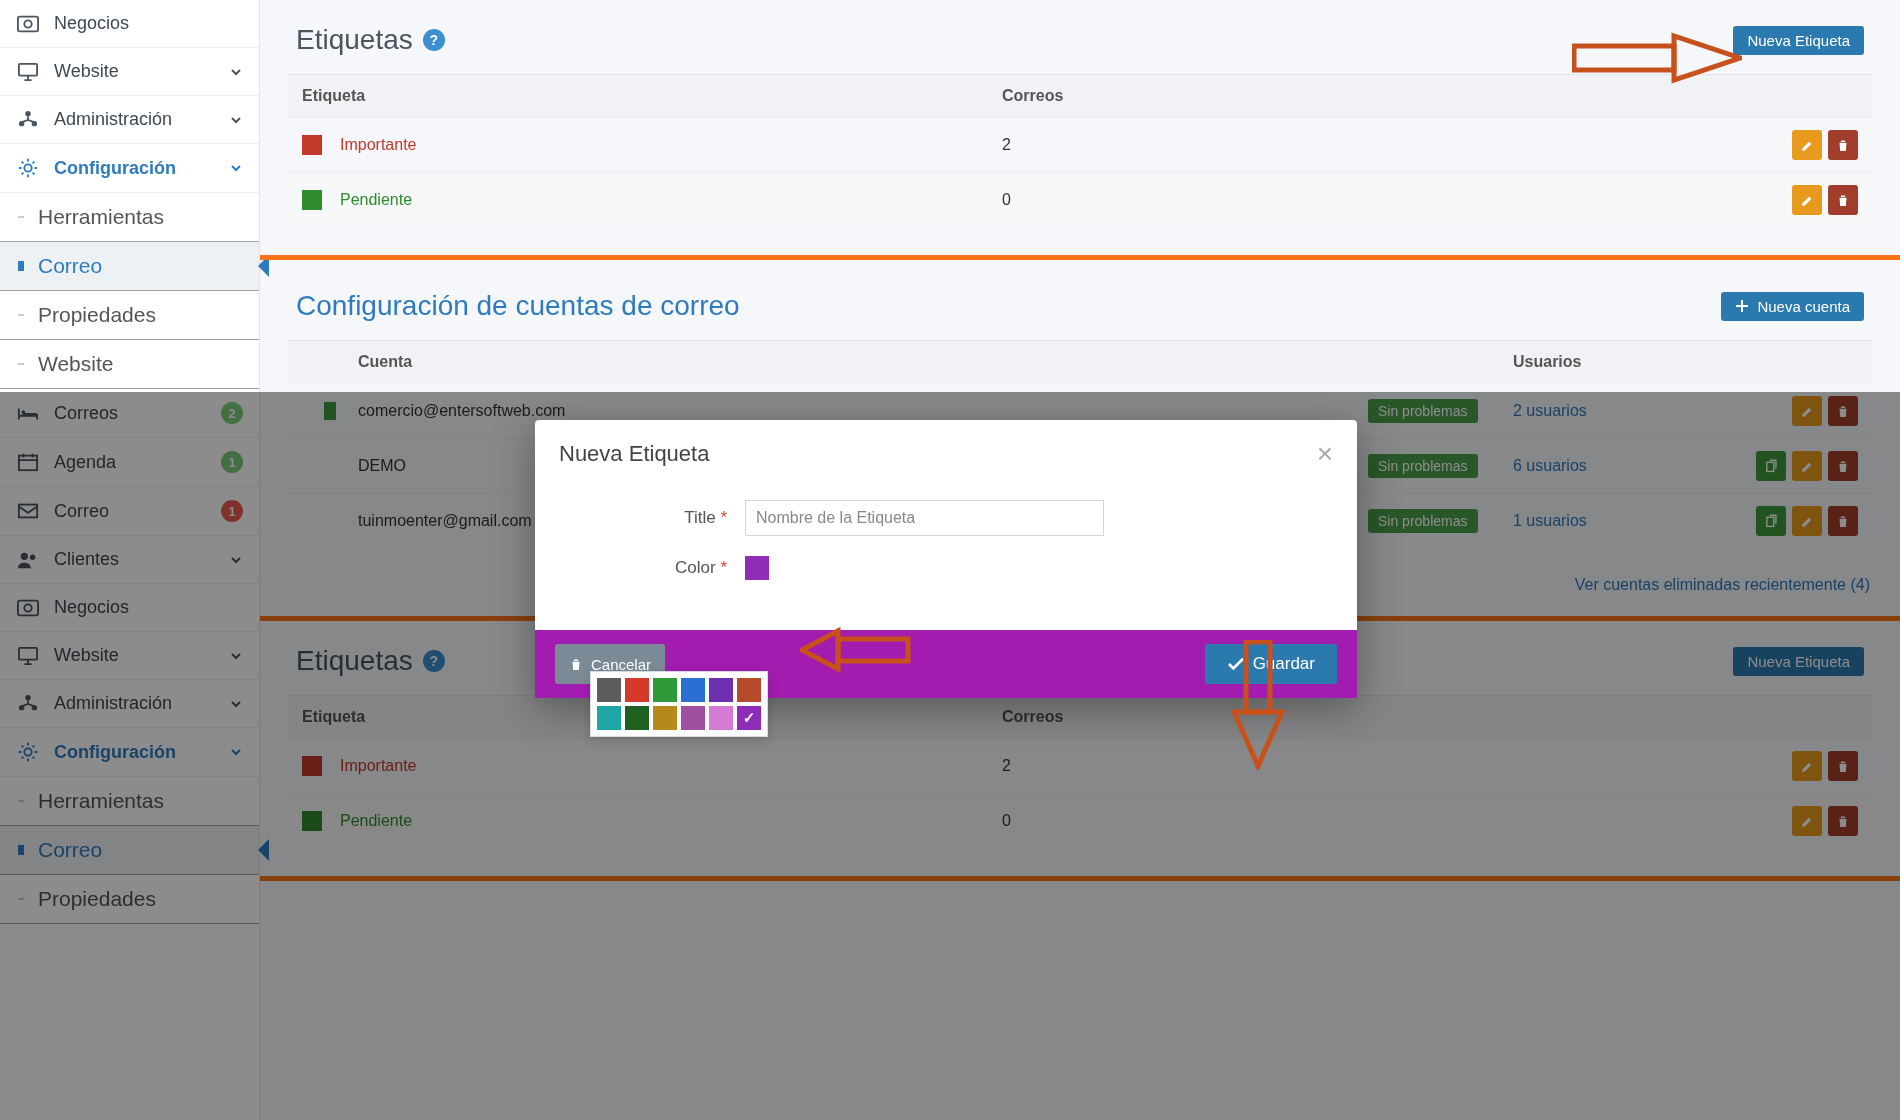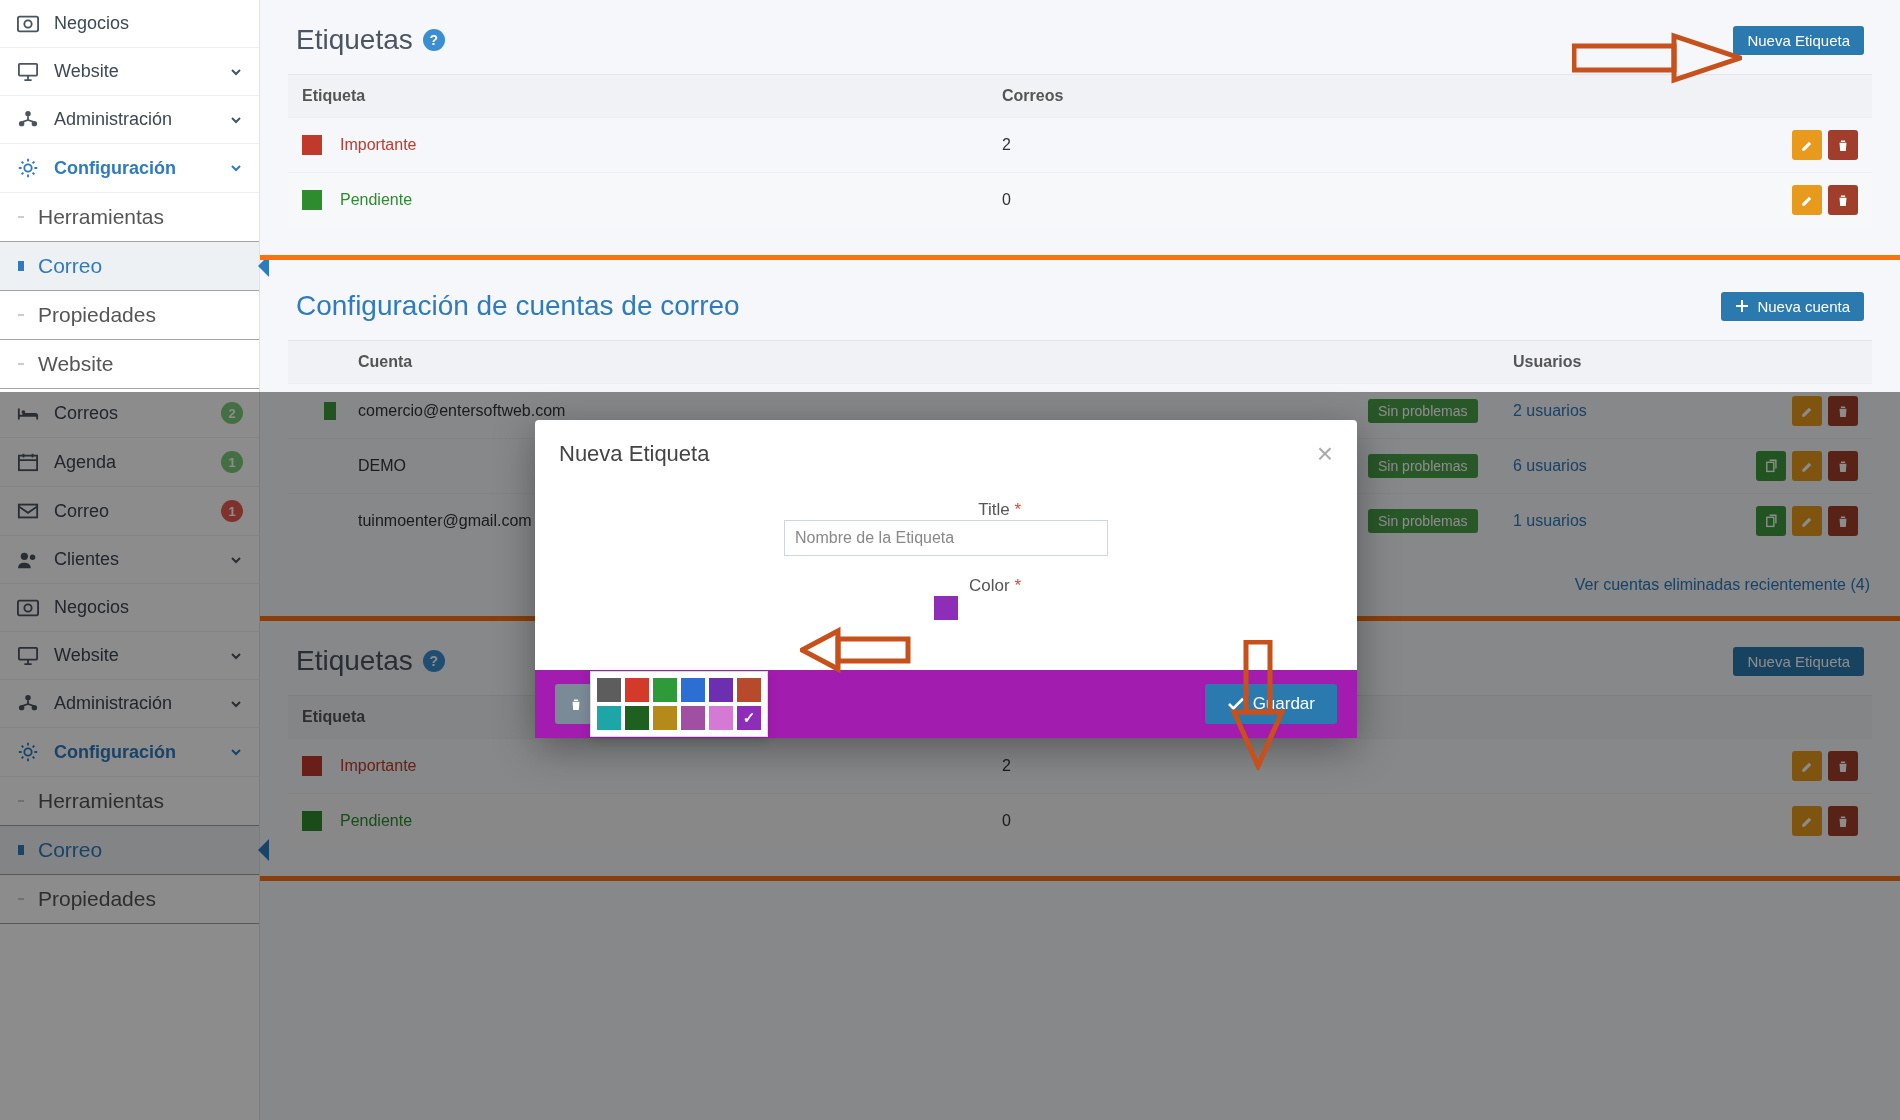--- a/index.html
+++ b/index.html
@@ -40,24 +40,24 @@
   .linkred{color:#c0392b;} .linkgreen{color:#2e8b2e;} .linkblue{color:#2f79ba;}
   .iconbtn{width:30px;height:30px;display:inline-flex;align-items:center;justify-content:center;border-radius:3px;color:#fff;cursor:pointer;}
   .iconbtn.orange{background:var(--orange);} .iconbtn.dred{background:var(--darkred);} .iconbtn.green{background:var(--green);}
   
   .dimzone{position:absolute;left:0;right:0;top:392px;bottom:0;background:rgba(0,0,0,0.45);z-index:200;}
   .sidebar,.content{z-index:40;}
   .modal{position:absolute;z-index:300;left:535px;top:420px;width:822px;background:#fff;border-radius:4px;box-shadow:0 10px 40px rgba(0,0,0,.35);}
   .modal-header{padding:20px 24px;font-size:22px;color:#444;display:flex;align-items:center;}
   .modal-close{margin-left:auto;color:#aaa;font-size:28px;cursor:pointer;line-height:1;}
   .modal-body{padding:12px 24px 30px;}
-  .frow{display:flex;align-items:center;margin-bottom:20px;flex-direction:column;}
+  .frow{display:flex;align-items:center;margin-bottom:20px;}
   .flabel{width:186px;text-align:right;padding-right:18px;color:#555;font-size:17px;}
   .req{color:#d43;}
-  .finput{border:1px solid #cfd6dc;padding:8px 10px;font-size:16px;width:324px;color:#333;}
+  .finput{border:1px solid #cfd6dc;padding:8px 10px;font-size:16px;width:359px;color:#333;}
   .finput::placeholder{color:#888;}
   .colorpick{width:24px;height:24px;background:#8e2db7;display:inline-block;cursor:pointer;}
   .palette{position:absolute;left:590px;top:671px;background:#fff;border:1px solid #d7dbe0;padding:4px;z-index:310;box-shadow:0 3px 10px rgba(0,0,0,.15);}
   .palette-row{display:flex;}
   .pswatch{width:24px;height:24px;margin:2px;cursor:pointer;position:relative;}
   .pswatch.selected::after{content:"✓";position:absolute;inset:0;display:flex;align-items:center;justify-content:center;color:#fff;font-size:15px;font-weight:700;}
   .modal-footer{background:#a21caf;padding:14px 20px;display:flex;}
   .modal-footer .spacer{flex:1;}
   .arrow{position:absolute;z-index:400;}
   

